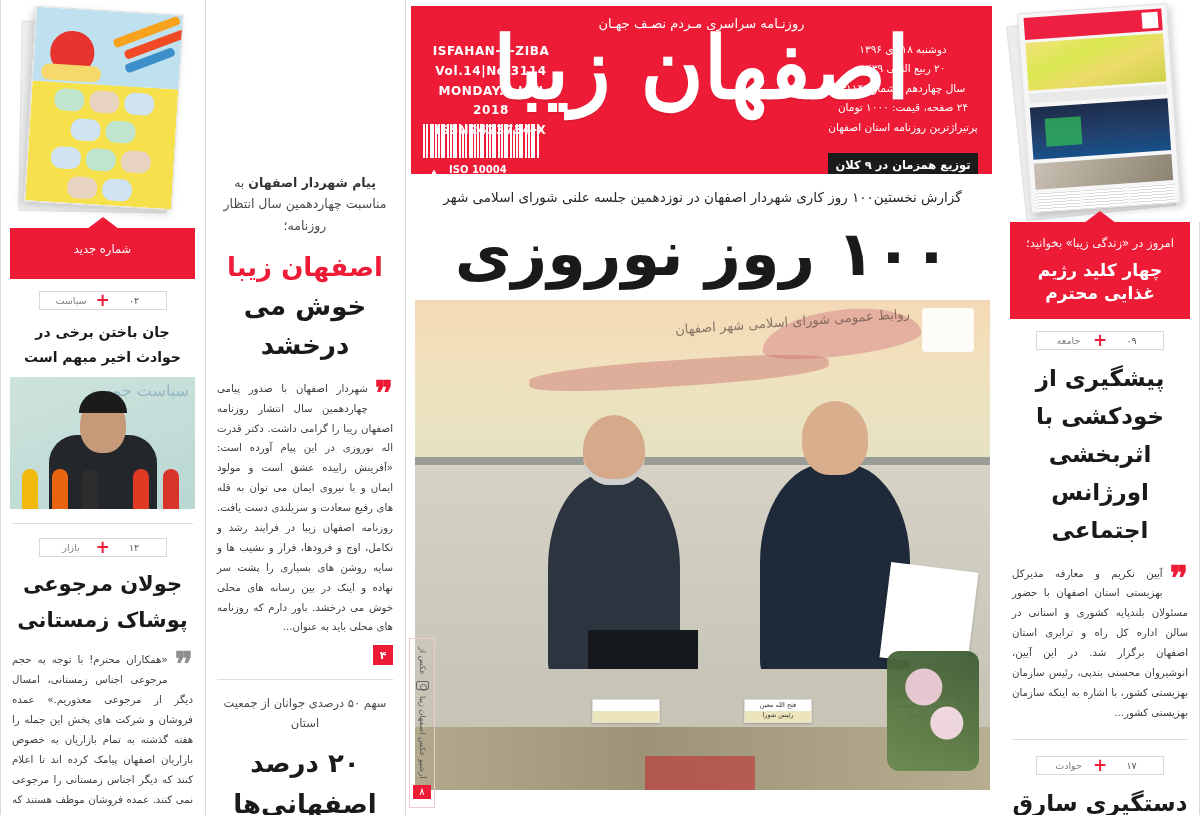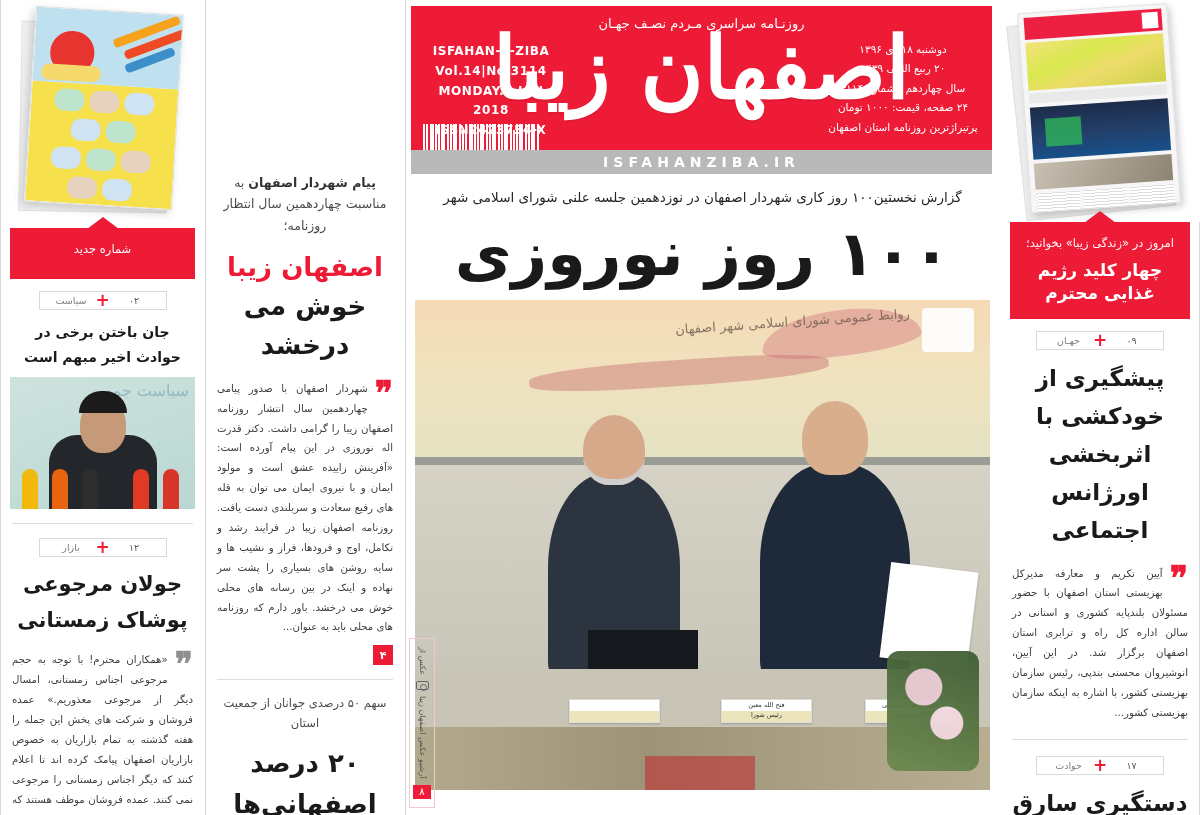--- a/index.html
+++ b/index.html
@@ -188,21 +188,21 @@
   .pm-person { position: absolute; bottom: 22%; border-radius: 45% 45% 10% 10%; }
   .pm-p1 { right: 54%; width: 132px; height: 210px; background: #2c3440; }
   .pm-p1 .head { position:absolute; left:50%; top:-58px; transform:translateX(-50%); width: 62px; height: 70px; background:#d6a98a; border-radius:50% 50% 42% 42%; box-shadow: 0 -8px 0 -2px #cfcfcf inset;}
   .pm-p2 { right: 14%; width: 150px; height: 220px; background: #1e2a3a; }
   .pm-p2 .head { position:absolute; left:50%; top:-62px; transform:translateX(-50%); width: 66px; height: 74px; background:#d8ae8d; border-radius:50% 50% 42% 42%; }
   .pm-paper { position: absolute; right: 3%; bottom: 26%; width: 88px; height: 96px; background:#fff; transform: rotate(7deg); box-shadow: 0 1px 3px rgba(0,0,0,.2); }
   .pm-laptop { position:absolute; left: 30%; bottom: 20%; width: 110px; height: 62px; background:#15181c; }
   .pm-desk { position: absolute; left: 0; right: 0; bottom: 13%; height: 58px; background: #c8c4b6; }
   .pm-plates { position:absolute; left: 0; right: 0; bottom: 12.5%; height: 30px; }
   .plate {
-    position: absolute; width: 91px; height: 24px; background: #fff;
+    position: absolute; width: 68px; height: 24px; background: #fff;
     border: 1px solid #ddd; font-size: 6.5px; color:#333;
     box-shadow: 0 1px 2px rgba(0,0,0,.2);
   }
   .plate i { position:absolute; left:0; right:0; bottom:0; height:11px; background:#ece4ba; display:block; font-style:normal; font-size:6.5px; text-align:center;}
   .plate b { position:absolute; left:0; right:0; top:1px; font-size:6.5px; font-weight:normal; text-align:center; }
   .plate.p-a { right: 34px; }
   .plate.p-b { right: 178px; }
   .plate.p-c { right: 330px; }
   .pm-bottom { position:absolute; left:0; right:0; bottom:0; height: 13%; background: linear-gradient(90deg,#b3a98c 0%, #9d9377 40%, #b7ad91 100%); }
   .pm-red { position:absolute; left: 40%; bottom: 1%; width: 110px; height: 34px; background:#c1272d; opacity:.55; }
@@ -414,21 +414,20 @@
 
       <div class="mast-right">
         <div class="ln">دوشنبه ۱۸ دی ۱۳۹۶</div>
         <div class="ln">۲۰ ربیع الثانی ۱۴۳۹</div>
         <div class="ln">سال چهاردهم | شماره ۳۱۱۴</div>
         <div class="ln">۲۴ صفحه، قیمت: ۱۰۰۰ تومان</div>
         <div class="ln">پرتیراژترین روزنامه استان اصفهان</div>
         <div class="dist-badge">توزیع همزمان در ۹ کلان شهر</div>
       </div>
 
-      <div class="mast-url">ISFAHANZIBA.IR</div>
     </div>
 
     <div style="margin:12px 16px 0;">
       <div class="kicker" style="font-size:13.5px; color:#262626;">گزارش نخستین۱۰۰ روز کاری شهردار اصفهان در نوزدهمین جلسه علنی شورای اسلامی شهر</div>
       <div class="hl" style="font-size:62px; line-height:1.25; margin-top:6px;">۱۰۰ روز نوروزی</div>
     </div>
 
     <div class="photo-main">
       <div class="pm-banner">
         <div class="swirl"></div>
@@ -496,21 +495,21 @@
     </div>
 
     <div class="promo">
       <div class="p-sub">امروز در «زندگی زیبا» بخوانید؛</div>
       <div class="p-main">چهار کلید رژیم غذایی محترم</div>
     </div>
 
     <div class="sec-badge">
       <div class="sb-page">۰۹</div>
       <div class="sb-plus">+</div>
-      <div class="sb-name">جهـان</div>
+      <div class="sb-name">جامعه</div>
     </div>
 
     <div style="margin:0 12px;">
       <div class="hl" style="font-size:23px; line-height:1.65; margin-bottom:14px;">پیشگیری از خودکشی با اثربخشی اورژانس اجتماعی</div>
       <div class="body-text">
         <span class="quotemark">❞</span>
         <span>آیین تکریم و معارفه مدیرکل بهزیستی استان اصفهان با حضور مسئولان بلندپایه کشوری و استانی در سالن اداره کل راه و ترابری استان اصفهان برگزار شد. در این آیین، انوشیروان محسنی بندپی، رئیس سازمان بهزیستی کشور، با اشاره به اینکه سازمان بهزیستی کشور...</span>
       </div>
     </div>
 

